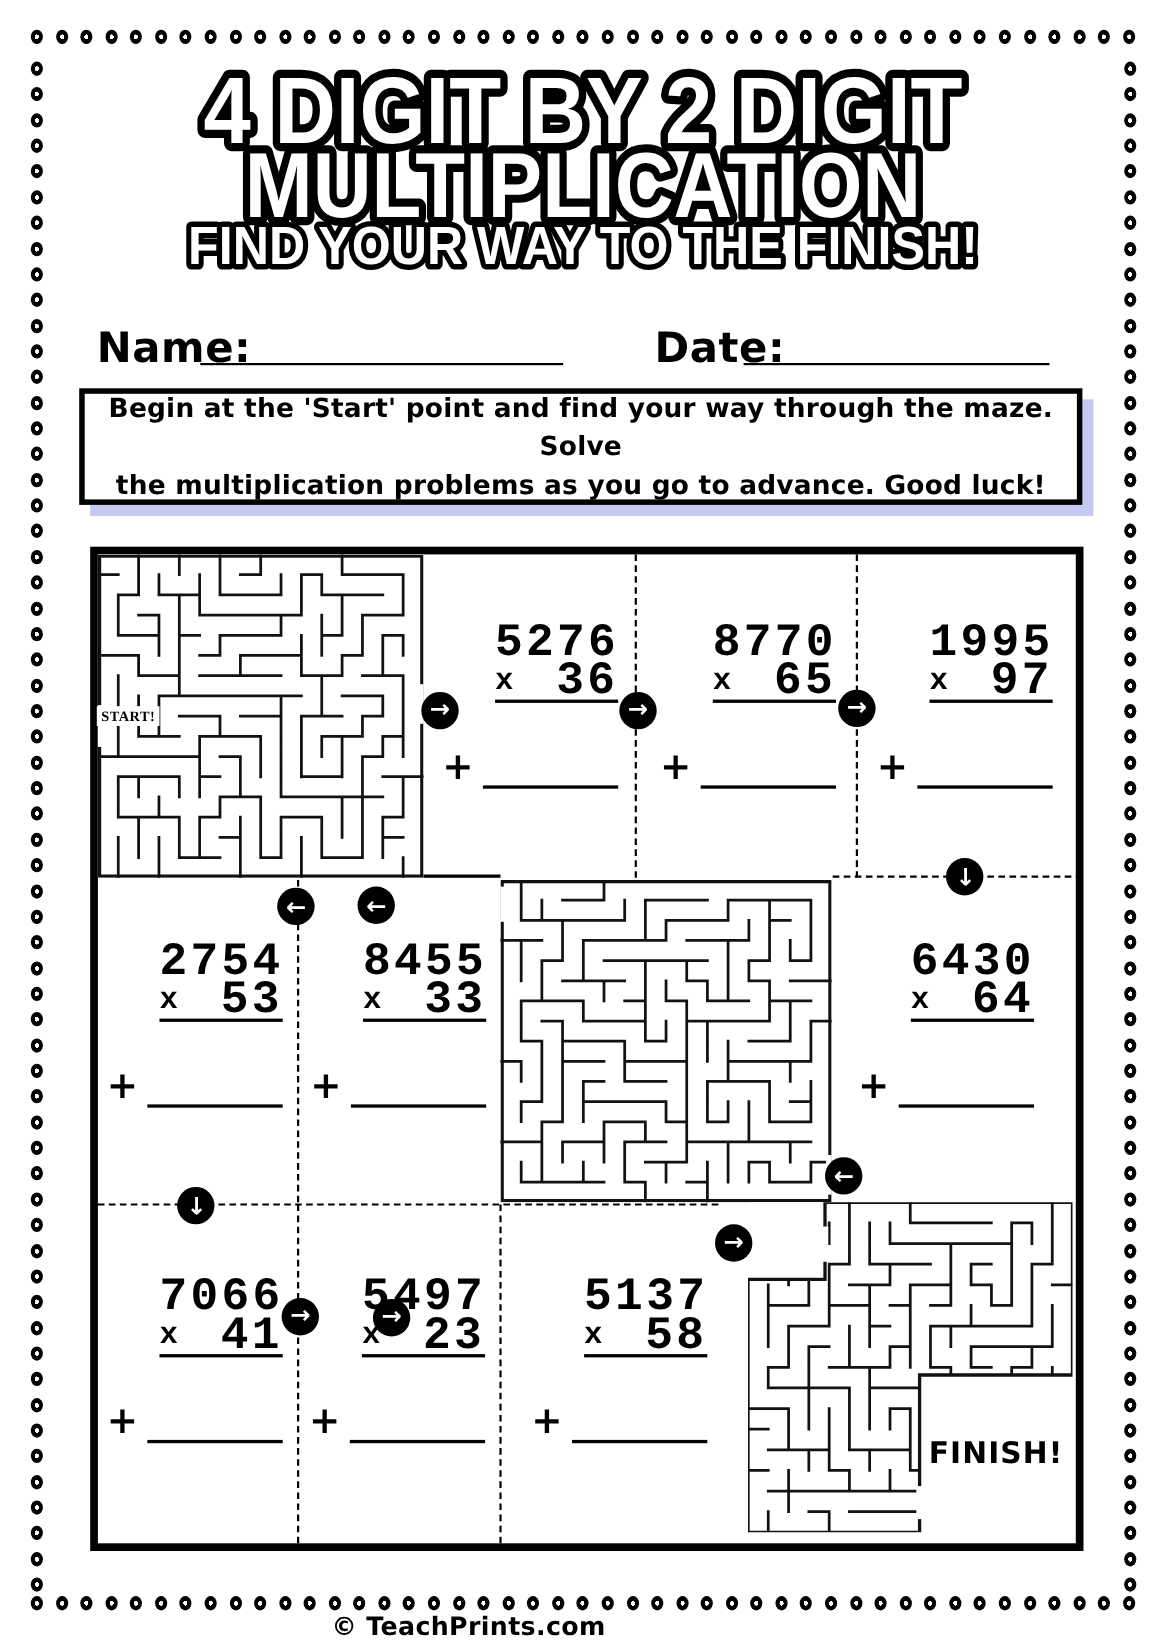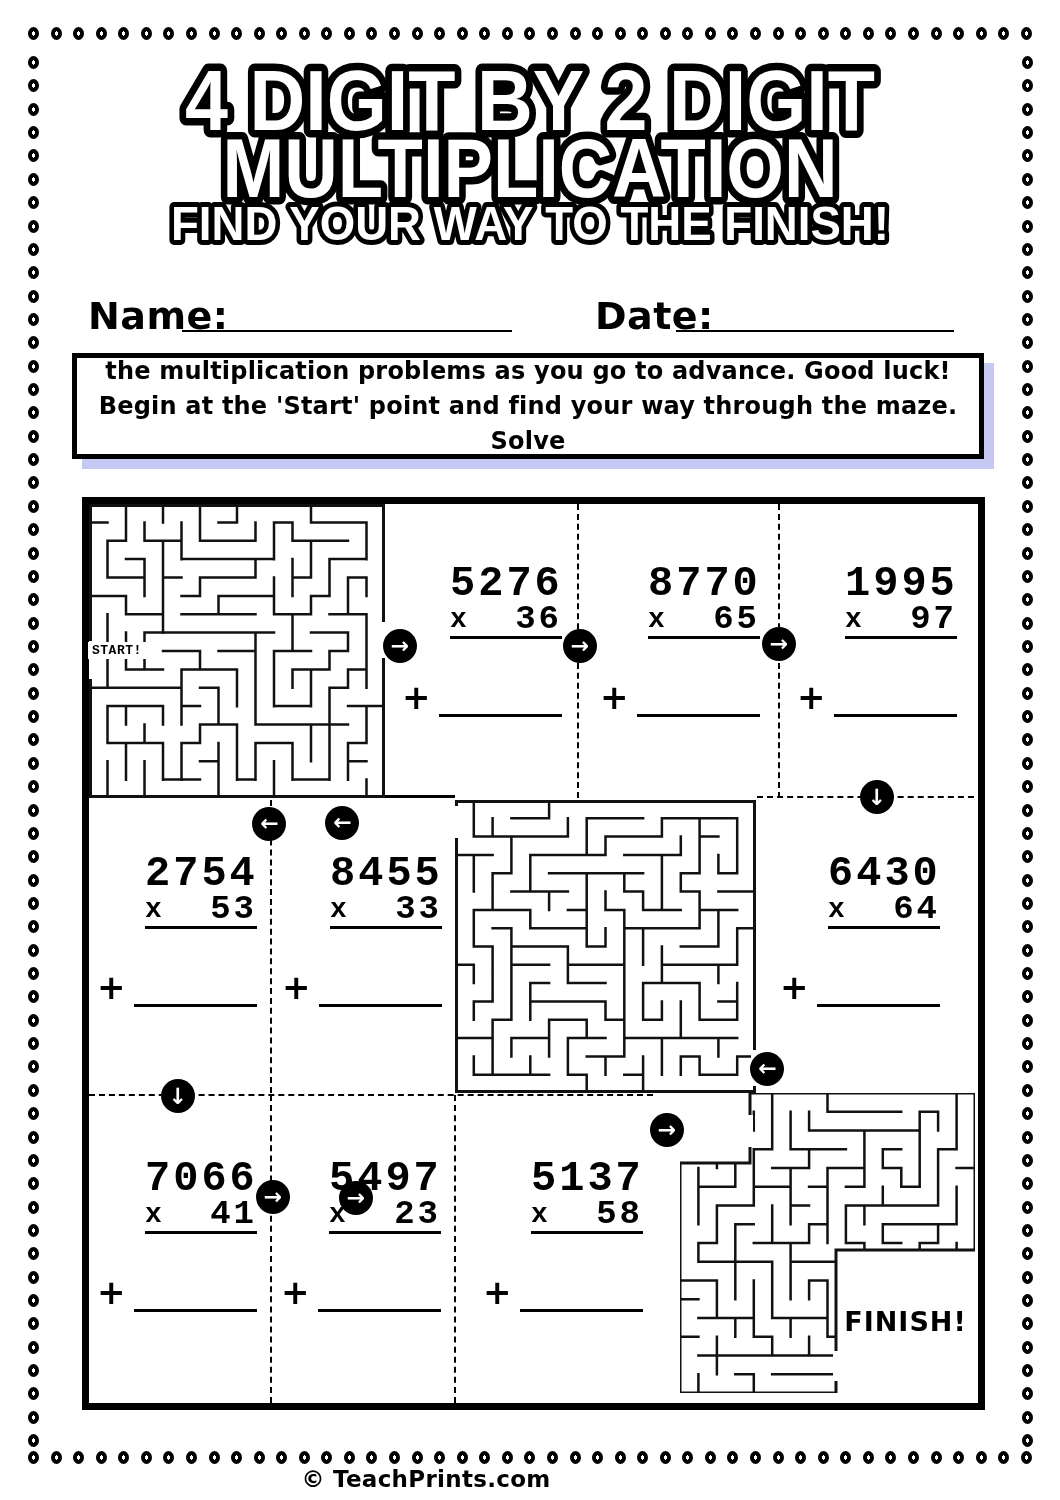--- a/index.html
+++ b/index.html
@@ -47,31 +47,31 @@
   .a7{left:161px;top:1079px}.a8{left:750px;top:1052px}.a9{left:650px;top:1113px}
   .a10{left:256px;top:1180px}.a11{left:339px;top:1181px}
 
   
   .problem{position:absolute;width:160px;font-family:"Liberation Mono",monospace;font-weight:bold}
   .p-num{margin-left:48px;width:112px;height:42px;line-height:42px;font-size:42px;
        letter-spacing:3px;text-align:center;white-space:nowrap}
   .p-mult{margin-left:48px;width:112px;height:34px;border-bottom:3px solid #000;
        display:flex;justify-content:space-between;align-items:flex-end;padding-bottom:2px}
   .p-x{font-size:28px;line-height:28px}
-  .p-mul{font-size:34px;line-height:30px;letter-spacing:3px}
+  .p-mul{font-size:42px;line-height:30px;letter-spacing:3px}
   .p-work{height:38px}
   .p-ansrow{display:flex;align-items:flex-end;height:40px}
   .p-plus{font-size:34px;line-height:40px;font-family:"DejaVu Sans",sans-serif}
   .p-ansline{flex:1;margin-left:8px;border-bottom:3px solid #000;height:2px}
   .pr-0{left:402px;top:563px}.pr-1{left:600px;top:563px}.pr-2{left:797px;top:563px}
   .pr-3{left:97px;top:853px}.pr-4{left:282px;top:853px}.pr-5{left:780px;top:853px}
   .pr-6{left:97px;top:1158px}.pr-7{left:281px;top:1158px}.pr-8{left:483px;top:1158px}
 
   .start-label{position:absolute;left:88px;top:642px;background:#fff;padding:1px 4px;z-index:5;
-       font-size:13px;font-weight:bold;letter-spacing:.5px;font-family:Liberation Mono, monospace}
+       font-size:13px;font-weight:bold;letter-spacing:.5px;font-family:Liberation Serif, serif}
   .finish-label{position:absolute;left:836px;top:1252px;width:139px;height:139px;z-index:5;
        display:flex;align-items:center;justify-content:center;font-size:27px;font-weight:bold;
        letter-spacing:1px;font-family:"DejaVu Sans",sans-serif}
 
   .footer{position:absolute;left:0;top:1466px;width:852px;text-align:center;
        font-size:23px;font-weight:bold;letter-spacing:.3px}
 </style>
 </head>
 <body>
 
@@ -299,22 +299,22 @@
   <text x="530" y="157" text-anchor="middle" font-size="84" stroke-width="15" paint-order="stroke" textLength="615" lengthAdjust="spacingAndGlyphs">MULTIPLICATION</text>
   <text x="530" y="200" text-anchor="middle" font-size="49" stroke-width="10" paint-order="stroke" textLength="718" lengthAdjust="spacingAndGlyphs">FIND YOUR WAY TO THE FINISH!</text>
 </svg>
 
 <div class="field-label" style="left:88px;top:294px">Name:</div>
 <div class="write-line" style="left:182px;top:330px;width:330px"></div>
 <div class="field-label" style="left:595px;top:294px">Date:</div>
 <div class="write-line" style="left:676px;top:330px;width:278px"></div>
 
 <div class="instructions">
+  <div>Begin at the 'Start' point and find your way through the maze. Solve</div>
   <div>the multiplication problems as you go to advance. Good luck!</div>
-  <div>Begin at the 'Start' point and find your way through the maze. Solve</div>
 </div>
 
 <div class="grid-frame"></div>
 
 <div class="maze" id="maze-start" style="left:89px;top:504px;width:296px;height:294px"><svg width="296" height="294" viewBox="0 0 296 294">
     <path d="M0.0,18.4h18.5M37.0,0.0v18.4M74.0,0.0v18.4M111.0,0.0v18.4M148.0,0.0v18.4M129.5,18.4h18.5M185.0,18.4h18.5M222.0,0.0v18.4M222.0,18.4h18.5M240.5,18.4h18.5M259.0,18.4h18.5M37.0,18.4v18.4M18.5,36.8h18.5M55.5,18.4v18.4M55.5,36.8h18.5M92.5,18.4v18.4M74.0,36.8h18.5M111.0,18.4v18.4M111.0,36.8h18.5M129.5,36.8h18.5M166.5,18.4v18.4M148.0,36.8h18.5M185.0,18.4v18.4M203.5,18.4v18.4M203.5,36.8h18.5M222.0,36.8h18.5M240.5,36.8h18.5M277.5,18.4v18.4M18.5,36.8v18.4M37.0,55.1h18.5M74.0,36.8v18.4M92.5,36.8v18.4M92.5,55.1h18.5M111.0,55.1h18.5M129.5,55.1h18.5M148.0,55.1h18.5M185.0,36.8v18.4M166.5,55.1h18.5M222.0,36.8v18.4M240.5,55.1h18.5M277.5,36.8v18.4M259.0,55.1h18.5M18.5,55.1v18.4M18.5,73.5h18.5M55.5,55.1v18.4M37.0,73.5h18.5M74.0,55.1v18.4M74.0,73.5h18.5M111.0,73.5h18.5M129.5,73.5h18.5M166.5,55.1v18.4M148.0,73.5h18.5M203.5,55.1v18.4M222.0,55.1v18.4M203.5,73.5h18.5M240.5,55.1v18.4M259.0,73.5h18.5M0.0,91.9h18.5M18.5,91.9h18.5M55.5,73.5v18.4M74.0,73.5v18.4M111.0,73.5v18.4M92.5,91.9h18.5M129.5,91.9h18.5M148.0,91.9h18.5M185.0,73.5v18.4M166.5,91.9h18.5M203.5,73.5v18.4M240.5,73.5v18.4M222.0,91.9h18.5M259.0,73.5v18.4M277.5,73.5v18.4M37.0,91.9v18.4M37.0,110.3h18.5M74.0,91.9v18.4M55.5,110.3h18.5M92.5,110.3h18.5M129.5,91.9v18.4M111.0,110.3h18.5M129.5,110.3h18.5M148.0,110.3h18.5M185.0,91.9v18.4M185.0,110.3h18.5M222.0,91.9v18.4M203.5,110.3h18.5M259.0,91.9v18.4M240.5,110.3h18.5M259.0,110.3h18.5M18.5,110.3v18.4M74.0,110.3v18.4M55.5,128.6h18.5M74.0,128.6h18.5M92.5,128.6h18.5M111.0,128.6h18.5M129.5,128.6h18.5M148.0,128.6h18.5M166.5,128.6h18.5M203.5,110.3v18.4M222.0,128.6h18.5M240.5,128.6h18.5M277.5,110.3v18.4M18.5,128.6v18.4M37.0,128.6v18.4M55.5,128.6v18.4M74.0,147.0h18.5M92.5,147.0h18.5M129.5,147.0h18.5M166.5,128.6v18.4M148.0,147.0h18.5M203.5,128.6v18.4M185.0,147.0h18.5M203.5,147.0h18.5M259.0,128.6v18.4M240.5,147.0h18.5M277.5,128.6v18.4M18.5,147.0v18.4M37.0,147.0v18.4M55.5,147.0v18.4M37.0,165.4h18.5M55.5,165.4h18.5M111.0,147.0v18.4M92.5,165.4h18.5M111.0,165.4h18.5M129.5,165.4h18.5M166.5,147.0v18.4M185.0,147.0v18.4M203.5,165.4h18.5M240.5,147.0v18.4M222.0,165.4h18.5M277.5,147.0v18.4M259.0,165.4h18.5M18.5,165.4v18.4M0.0,183.8h18.5M18.5,183.8h18.5M37.0,183.8h18.5M55.5,183.8h18.5M92.5,165.4v18.4M74.0,183.8h18.5M111.0,183.8h18.5M148.0,165.4v18.4M166.5,165.4v18.4M185.0,165.4v18.4M203.5,165.4v18.4M222.0,165.4v18.4M259.0,165.4v18.4M240.5,183.8h18.5M277.5,165.4v18.4M18.5,202.1h18.5M37.0,202.1h18.5M55.5,202.1h18.5M92.5,183.8v18.4M92.5,202.1h18.5M129.5,183.8v18.4M148.0,183.8v18.4M166.5,183.8v18.4M185.0,183.8v18.4M185.0,202.1h18.5M222.0,183.8v18.4M203.5,202.1h18.5M240.5,183.8v18.4M259.0,202.1h18.5M277.5,202.1h18.5M18.5,202.1v18.4M37.0,202.1v18.4M74.0,202.1v18.4M92.5,202.1v18.4M129.5,202.1v18.4M111.0,220.5h18.5M129.5,220.5h18.5M166.5,202.1v18.4M166.5,220.5h18.5M185.0,220.5h18.5M203.5,220.5h18.5M240.5,202.1v18.4M222.0,220.5h18.5M240.5,220.5h18.5M277.5,202.1v18.4M18.5,220.5v18.4M18.5,238.9h18.5M55.5,220.5v18.4M37.0,238.9h18.5M55.5,238.9h18.5M111.0,220.5v18.4M92.5,238.9h18.5M148.0,220.5v18.4M166.5,238.9h18.5M185.0,238.9h18.5M222.0,220.5v18.4M240.5,220.5v18.4M277.5,220.5v18.4M259.0,238.9h18.5M37.0,238.9v18.4M74.0,238.9v18.4M92.5,238.9v18.4M129.5,238.9v18.4M111.0,257.3h18.5M148.0,238.9v18.4M166.5,238.9v18.4M203.5,238.9v18.4M222.0,238.9v18.4M240.5,238.9v18.4M259.0,238.9v18.4M259.0,257.3h18.5M18.5,257.3v18.4M37.0,257.3v18.4M55.5,257.3v18.4M74.0,257.3v18.4M92.5,257.3v18.4M74.0,275.6h18.5M92.5,275.6h18.5M129.5,257.3v18.4M148.0,257.3v18.4M166.5,257.3v18.4M148.0,275.6h18.5M185.0,257.3v18.4M203.5,257.3v18.4M203.5,275.6h18.5M240.5,257.3v18.4M222.0,275.6h18.5M259.0,257.3v18.4M18.5,275.6v18.4M55.5,275.6v18.4M129.5,275.6v18.4M185.0,275.6v18.4M277.5,275.6v18.4" fill="none" stroke="#111" stroke-width="2.5" stroke-linecap="square"></path>
     <rect x="1.5" y="1.5" width="293" height="291" fill="none" stroke="#111" stroke-width="3"></rect>
     <rect x="-1" y="137" width="6" height="38" fill="#fff"></rect>
       <rect x="291" y="118" width="6" height="36" fill="#fff"></rect>
   </svg></div>

